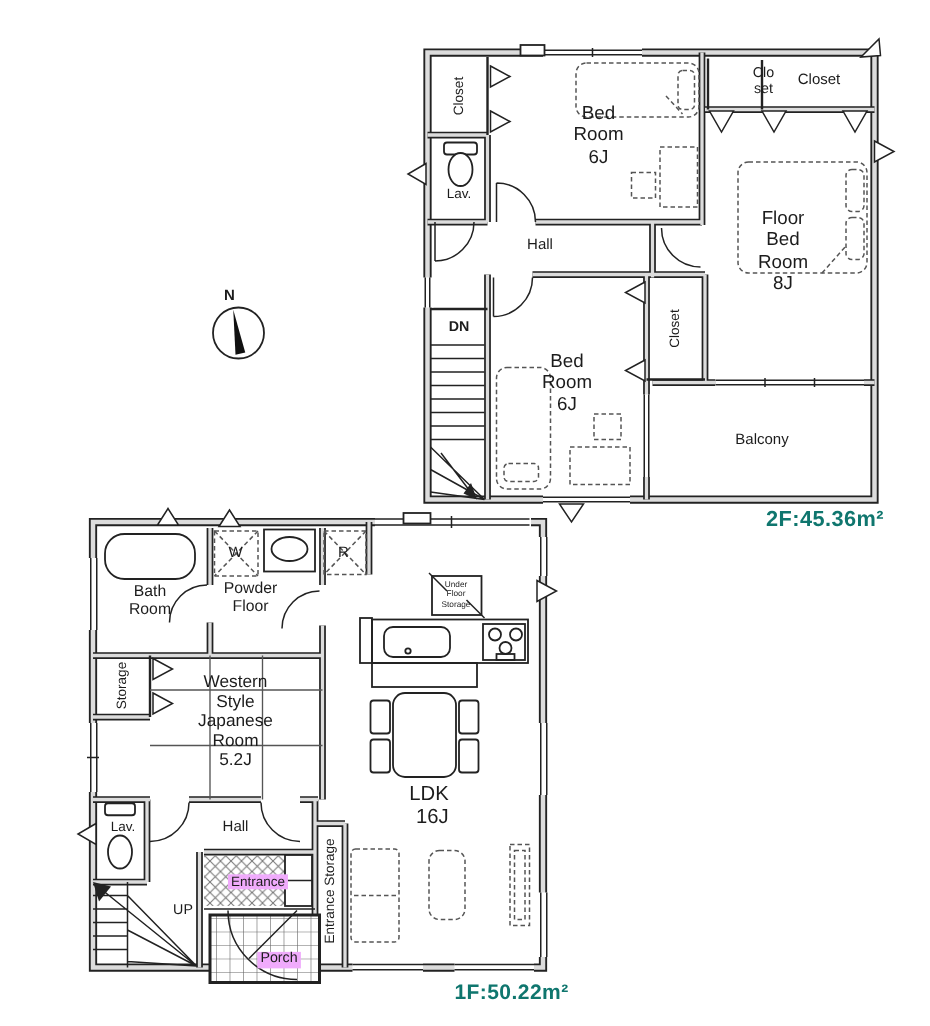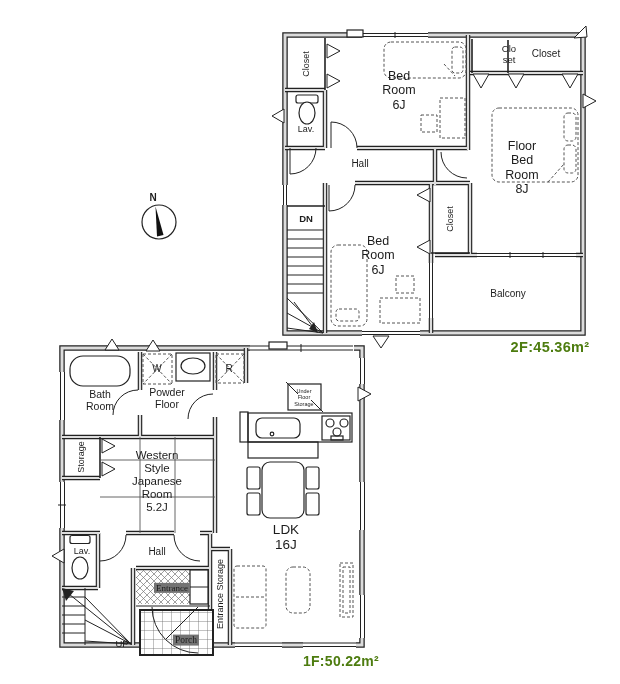--- a/index.html
+++ b/index.html
@@ -2,22 +2,22 @@
 <html><head>
 <meta charset="utf-8">
 <style>
   html,body{margin:0;padding:0;background:#fff;}
   .stage{position:relative;width:620px;height:684px;background:#ffffff;overflow:hidden;
          font-family:"Liberation Sans",sans-serif;}
   .stage svg{position:absolute;left:0;top:0;}
   .lbl{position:absolute;transform:translate(-50%,-50%);white-space:pre-line;text-align:center;
        color:#1c1c1c;line-height:1.14;letter-spacing:0;}
   .vert{transform:translate(-50%,-50%) rotate(-90deg);white-space:nowrap;}
-  .bg{background:#737373;padding:0 2px;font-family:Liberation Serif, serif;}
-  .area{font-weight:bold;letter-spacing:0.3px;color:#4d7c0f;}
+  .bg{background:#f0abfc;padding:0 2px;}
+  .area{font-weight:bold;letter-spacing:0.3px;color:#0f766e;}
   
   .wb{stroke:#222;fill:none;}
   .wc{stroke:#dcdcdc;fill:none;}
   .thin{stroke:#222;stroke-width:1.6;fill:none;}
   .l1{stroke:#222;stroke-width:1;fill:none;}
   .l12{stroke:#222;stroke-width:1.2;fill:#fff;}
   .l12n{stroke:#222;stroke-width:1.2;fill:none;}
   .dash{stroke:#555;stroke-width:1;fill:none;stroke-dasharray:3 2;}
   .grid{stroke:#555;stroke-width:0.9;fill:none;}
   .tri{fill:#fff;stroke:#222;stroke-width:1;}
@@ -244,21 +244,21 @@
 Floor
 Storage</div>
 <div class="lbl vert" style="left:81px;top:457px;font-size:9px;">Storage</div>
 <div class="lbl" style="left:157px;top:482px;font-size:11.5px;">Western
 Style
 Japanese
 Room
 5.2J</div>
 <div class="lbl" style="left:82px;top:551px;font-size:9px;">Lav.</div>
 <div class="lbl" style="left:157px;top:552px;font-size:10px;">Hall</div>
-<div class="lbl" style="left:122px;top:608px;font-size:9.5px;margin-top:36px;">UP</div>
+<div class="lbl" style="left:122px;top:608px;font-size:9.5px;">UP</div>
 <div class="lbl bg" style="left:172px;top:588px;font-size:9px;">Entrance</div>
 <div class="lbl vert" style="left:220px;top:594px;font-size:9px;">Entrance Storage</div>
 <div class="lbl bg" style="left:186px;top:640px;font-size:9.5px;">Porch</div>
-<div class="lbl" style="left:286px;top:537px;font-size:13.5px;">LDK
+<div class="lbl" style="left:286px;top:537px;font-size:13.5px;text-align:right;">LDK
 16J</div>
 <div class="lbl area" style="left:341px;top:662px;font-size:14px;">1F:50.22m²</div>
 
 </div>
 
 </body></html>

